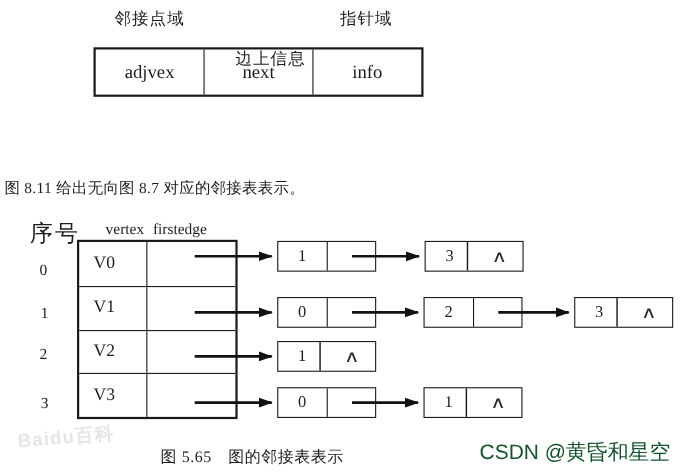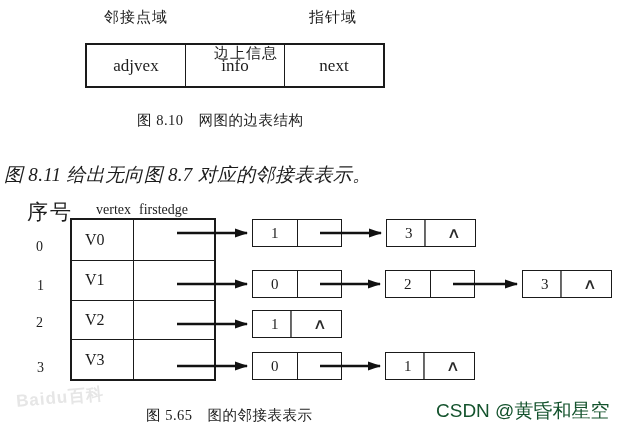--- a/index.html
+++ b/index.html
@@ -10,21 +10,21 @@
   
   .field-label{font-size:15px;letter-spacing:1px;white-space:nowrap;}
   .edge-struct-table{left:85px;top:43px;width:300px;height:45px;
       border:2px solid #1a1a1a;display:flex;box-sizing:border-box;}
   .edge-struct-table .cell{flex:1;display:flex;align-items:center;justify-content:center;
       font-size:17px;box-sizing:border-box;}
   .edge-struct-table .cell + .cell{border-left:1.5px solid #1a1a1a;}
   .caption{font-size:14.5px;white-space:pre;letter-spacing:.5px;}
 
   
-  .intro{font-size:19px;white-space:nowrap;letter-spacing:.3px;font-style:italic;}
+  .intro{font-size:14px;white-space:nowrap;letter-spacing:.3px;}
 
   
   .hdr{font-size:14px;white-space:nowrap;}
   .hdr-cn{font-size:21px;letter-spacing:2px;}
   .vtable{left:70px;top:218px;width:146px;height:163px;
       border:2px solid #1a1a1a;box-sizing:border-box;}
   .vrow{height:39.75px;display:flex;box-sizing:border-box;}
   .vrow + .vrow{border-top:1.2px solid #1a1a1a;}
   .vcell{width:62px;border-right:1.2px solid #1a1a1a;box-sizing:border-box;
       display:flex;align-items:center;padding-left:13px;font-size:16px;}
@@ -49,25 +49,24 @@
 </head>
 <body>
 
 <div class="abs" style="left:0;top:0;width:505px;height:140px;">
   <span class="abs field-label" style="left:104px;top:8px;">邻接点域</span>
   <span class="abs field-label" style="left:214px;top:8px;margin-top:36px;">边上信息</span>
   <span class="abs field-label" style="left:309px;top:8px;">指针域</span>
 
   <div class="abs edge-struct-table">
     <div class="cell">adjvex</div>
+    <div class="cell">next</div>
     <div class="cell">info</div>
-    <div class="cell">next</div>
   </div>
 
-  <span class="abs caption" style="left:137px;top:111px;">图 8.10　网图的边表结构</span>
 </div>
 
 <span class="abs intro" style="left:4px;top:162px;">图 8.11 给出无向图 8.7 对应的邻接表表示。</span>
 
 <div class="abs" style="left:0;top:190px;width:625px;height:0;">
   <span class="abs hdr hdr-cn" style="left:27px;top:8px;">序号</span>
   <span class="abs hdr" style="left:84px;top:12px;margin-left:12px;">vertex</span>
   <span class="abs hdr" style="left:139px;top:12px;">firstedge</span>
 </div>
 

